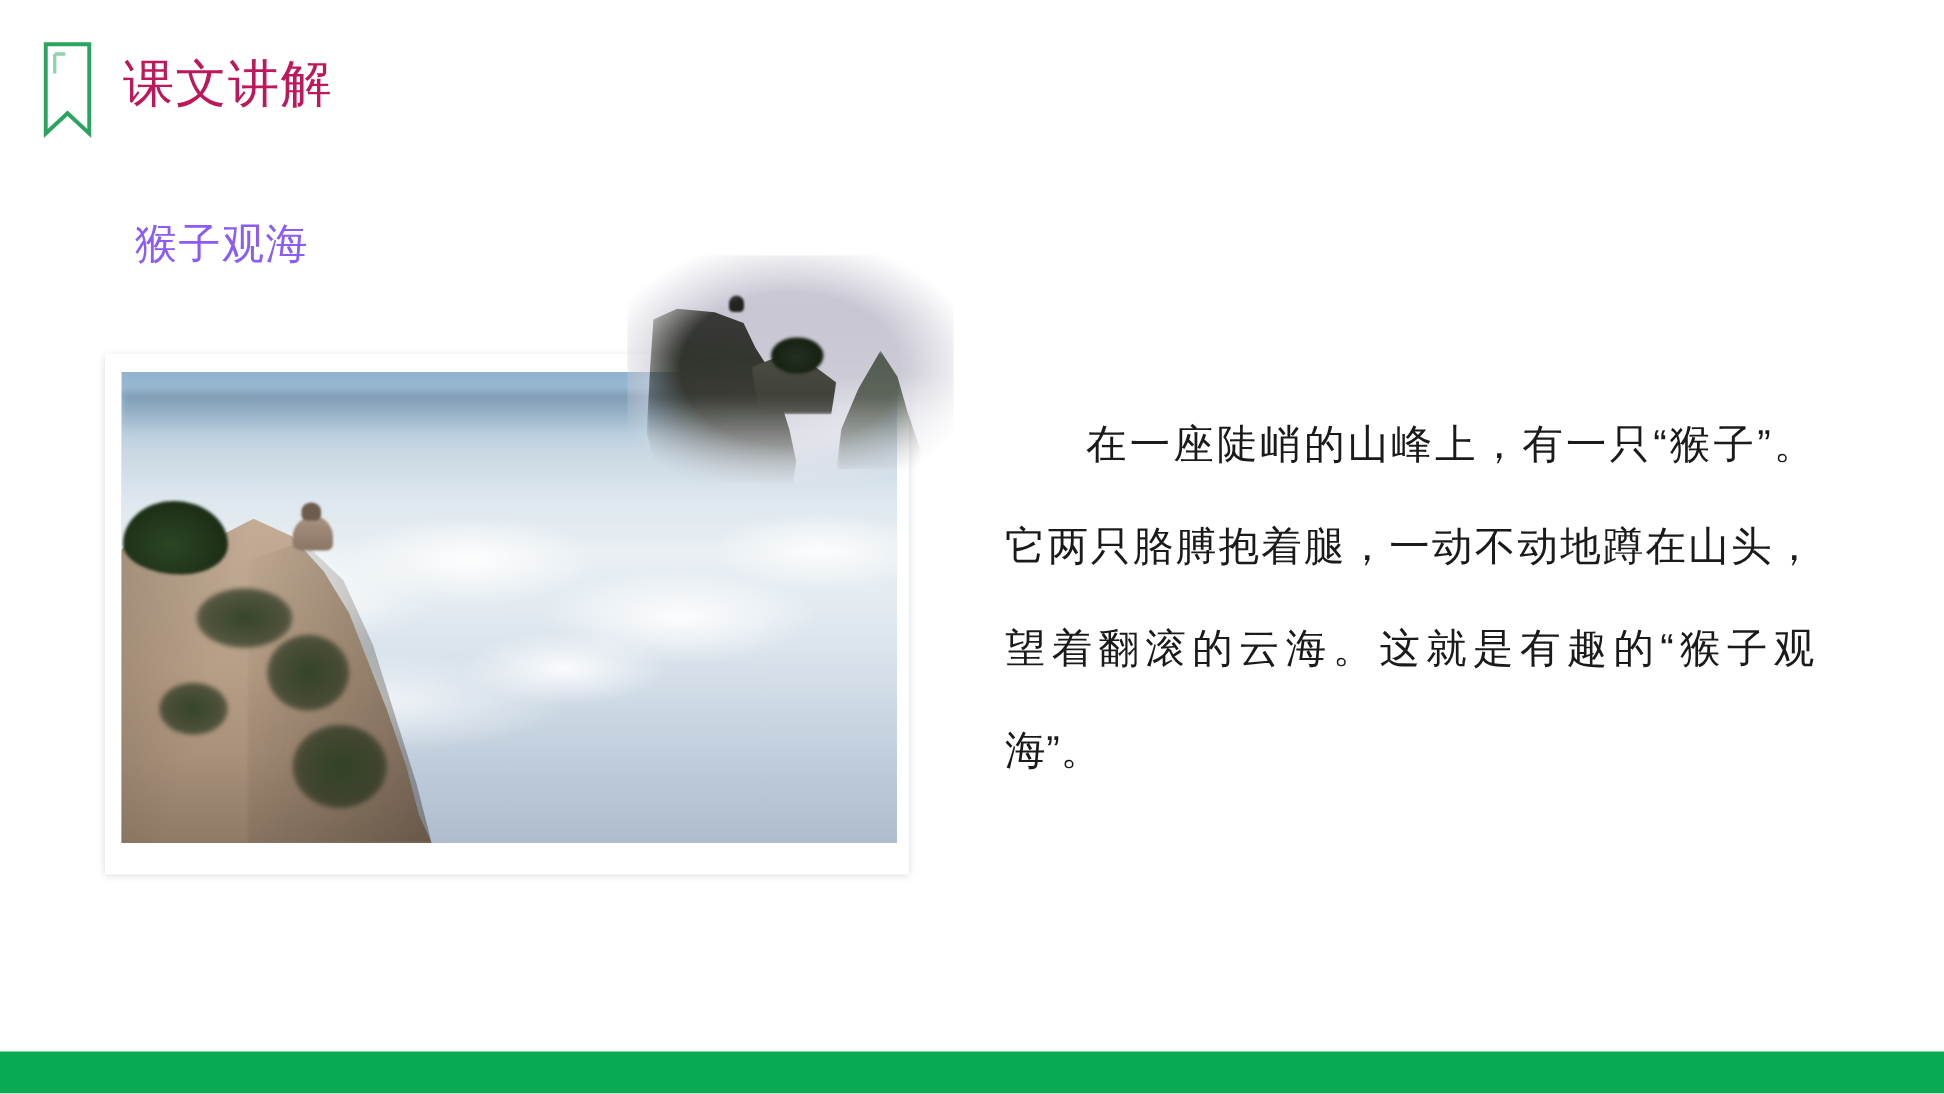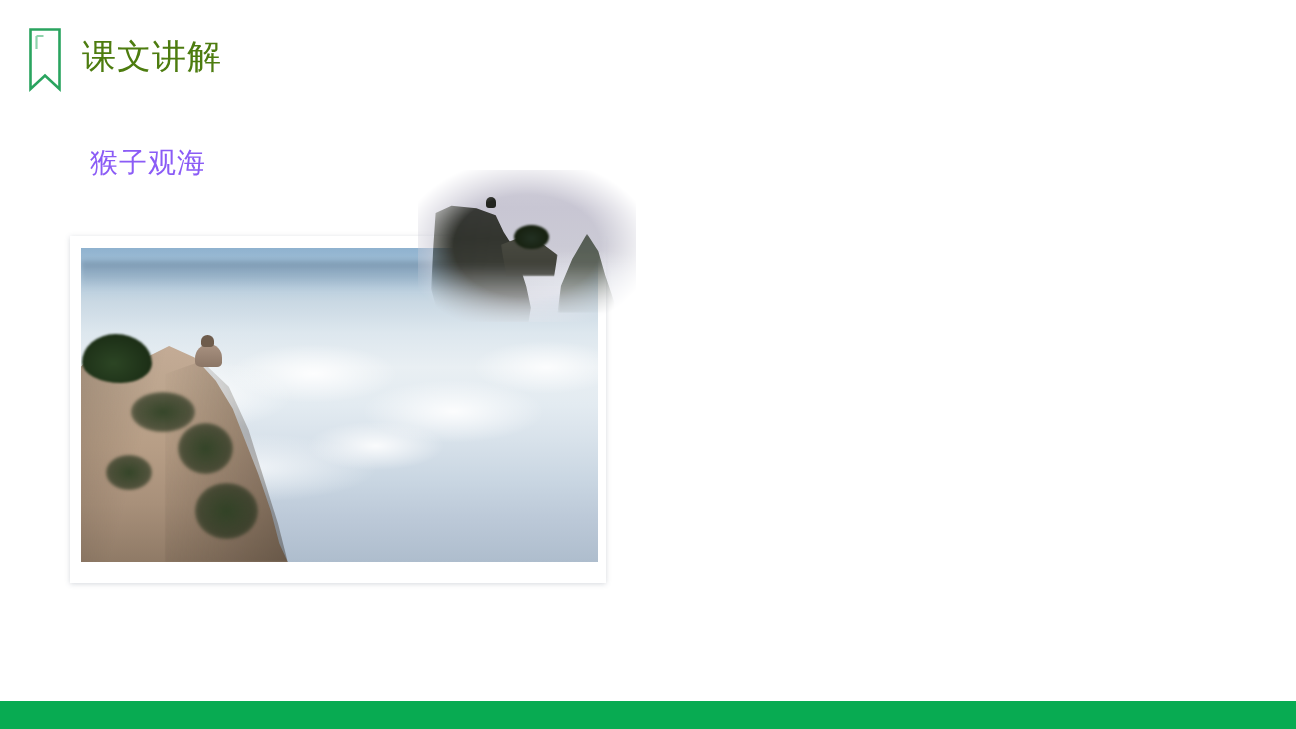--- a/index.html
+++ b/index.html
@@ -39,21 +39,21 @@
   }
   .bookmark-icon svg { display: block; }
 
   .header-title {
     position: absolute;
     left: 82px;
     top: 34px;
     font-size: 34px;
     line-height: 44px;
     letter-spacing: 1px;
-    color: #4d7c0f;
+    color: #be185d;
     white-space: nowrap;
   }
 
   
   .subtitle {
     position: absolute;
     left: 90px;
     top: 143px;
     font-size: 28px;
     line-height: 40px;
@@ -348,16 +348,17 @@
       <div class="photo-small-inner"></div>
       <div class="peak-main"></div>
       <div class="peak-ledge"></div>
       <div class="peak-pine"></div>
       <div class="peak-monkey"></div>
       <div class="peak-right"></div>
       <div class="peak-mist"></div>
     </div>
   </div>
 
+  <div class="body-text">在一座陡峭的山峰上，有一只“猴子”。它两只胳膊抱着腿，一动不动地蹲在山头，望着翻滚的云海。这就是有趣的“猴子观海”。</div>
 
   <div class="bottom-bar"></div>
 
 </div>
 
 </body></html>

